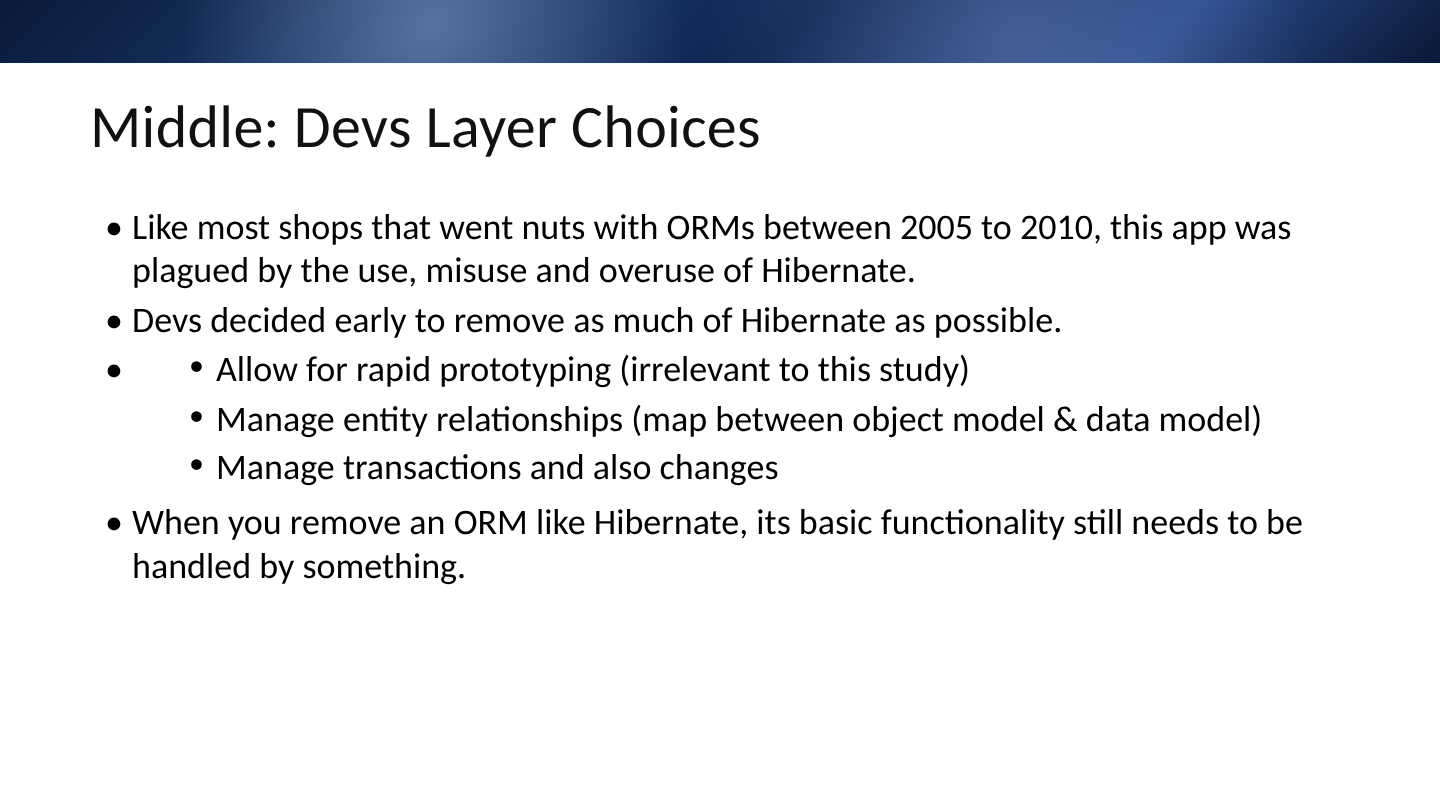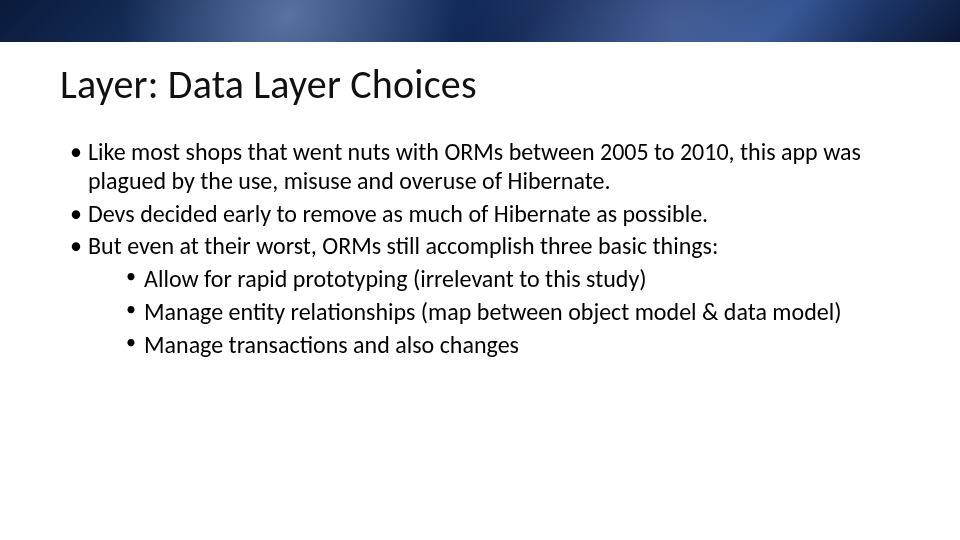--- a/index.html
+++ b/index.html
@@ -68,27 +68,27 @@
     top: 0;
     font-size: 20px;
   }
 </style>
 </head>
 <body>
 
 <div class="banner"></div>
 
 <div class="content">
-  <div class="title">Layer: Data Layer Choices</div>
+  <div class="title">Middle: Devs Layer Choices</div>
 
   <ul class="level1">
     <li><span>Like most shops that went nuts with ORMs between 2005 to 2010, this app was plagued by the use, misuse and overuse of Hibernate.</span></li>
     <li><span>Devs decided early to remove as much of Hibernate as possible.</span></li>
     <li>
-      <span>But even at their worst, ORMs still accomplish three basic things:</span>
       <ul class="level2">
         <li><span>Allow for rapid prototyping (irrelevant to this study)</span></li>
         <li><span>Manage entity relationships (map between object model &amp; data model)</span></li>
         <li><span>Manage transactions and also changes</span></li>
       </ul>
     </li>
+    <li><span>When you remove an ORM like Hibernate, its basic functionality still needs to be handled by something.</span></li>
   </ul>
 </div>
 
 </body></html>

